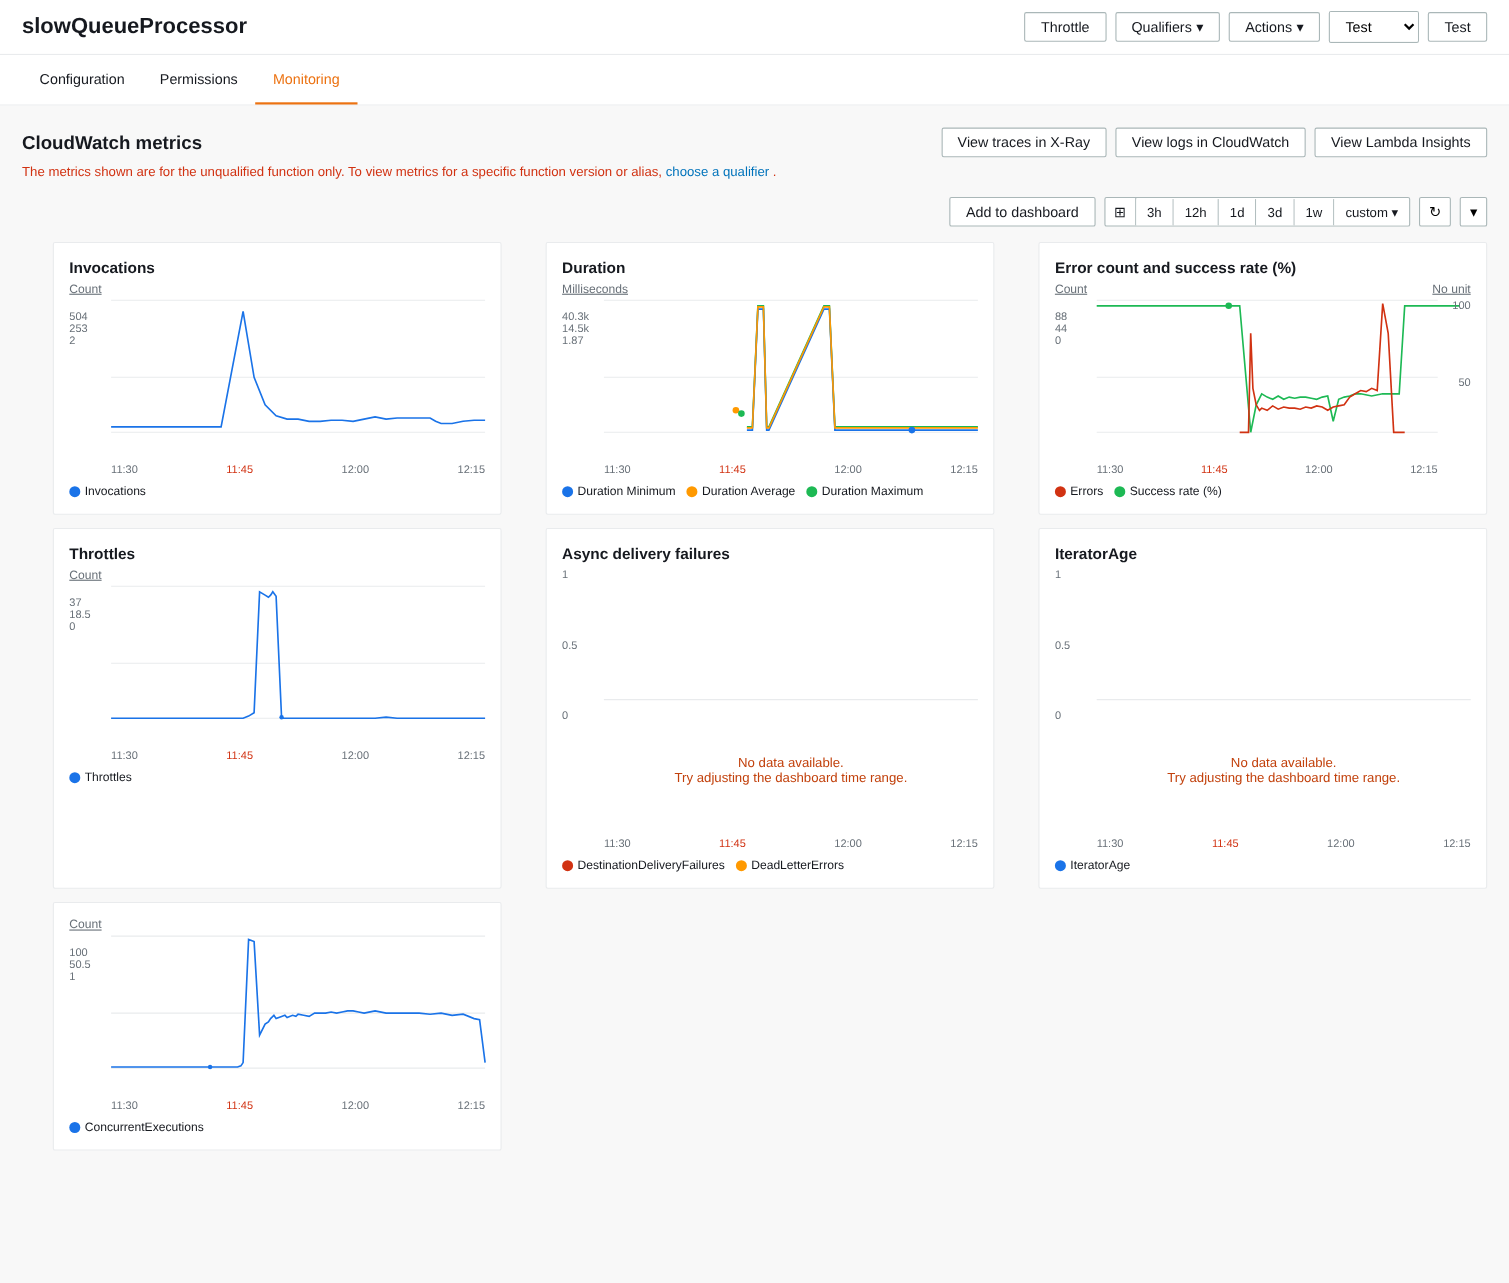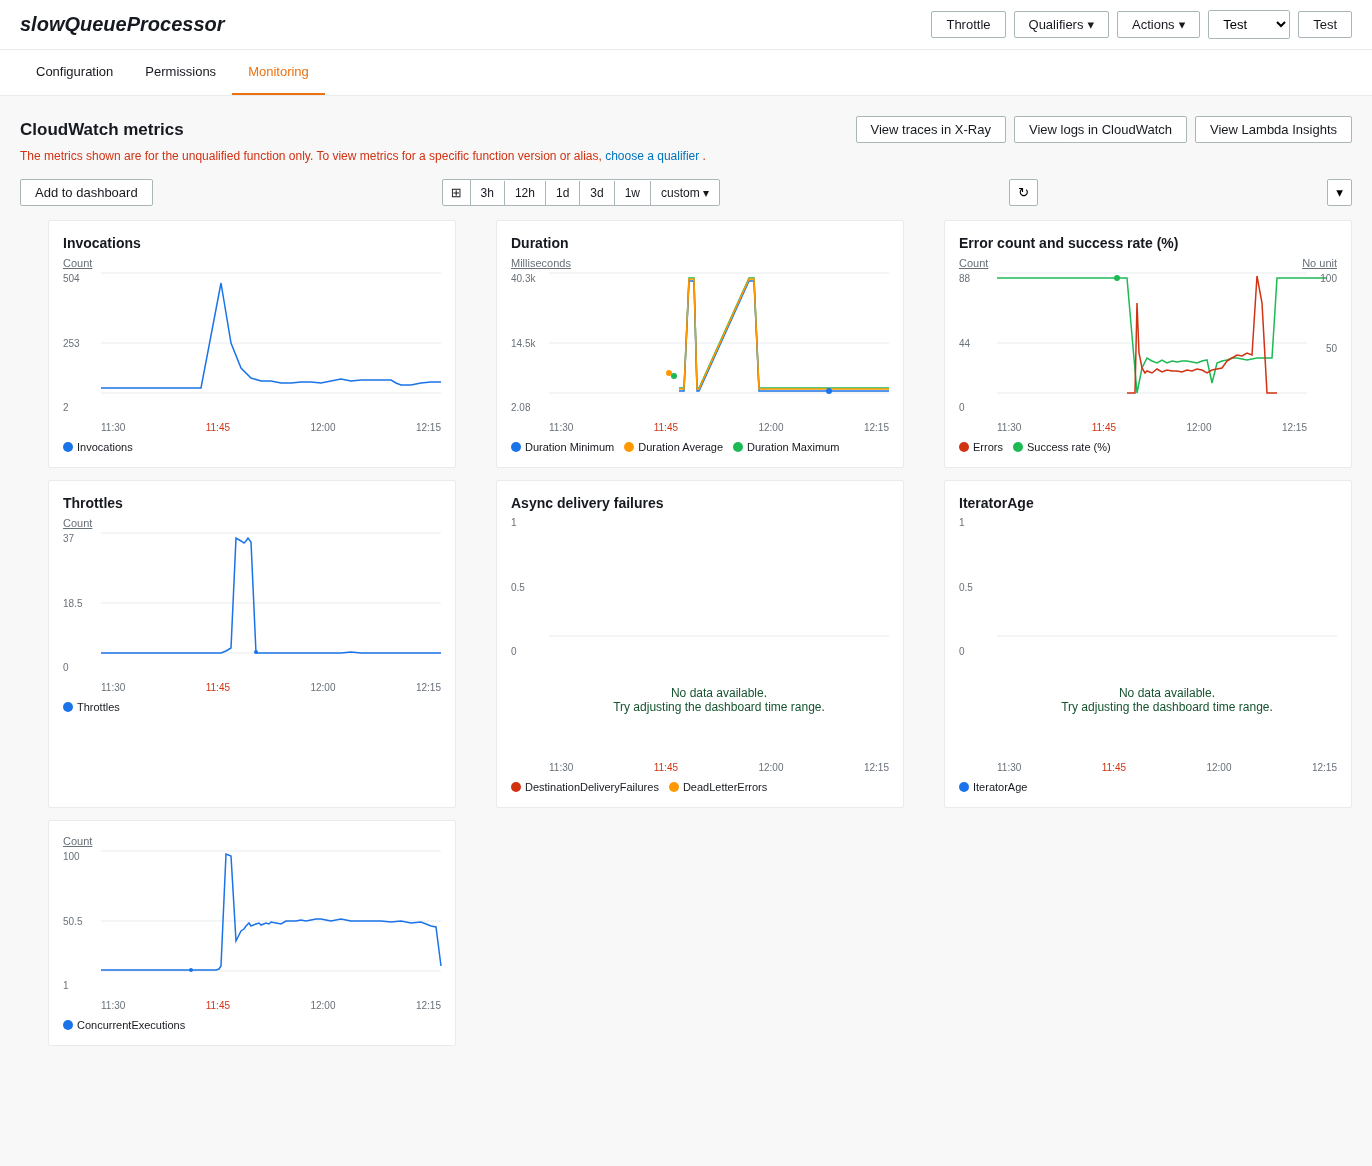--- a/index.html
+++ b/index.html
@@ -6,21 +6,21 @@
     body { font-family: 'Amazon Ember', Arial, sans-serif; font-size: 13px; background: #f8f8f8; color: #16191f; }
     
     .top-bar {
       background: #fff;
       border-bottom: 1px solid #e9ebed;
       padding: 10px 20px;
       display: flex;
       align-items: center;
       justify-content: space-between;
     }
-    .app-title { font-size: 20px; font-weight: 600; color: #16191f; font-style: italic; }
+    .app-title { font-size: 20px; font-weight: 600; color: #16191f; }
     .top-actions { display: flex; gap: 8px; align-items: center; }
     .btn {
       padding: 5px 14px;
       border: 1px solid #aab7b8;
       background: #fff;
       border-radius: 2px;
       cursor: pointer;
       font-size: 13px;
       color: #16191f;
       display: flex;
@@ -62,21 +62,21 @@
       margin-bottom: 6px;
     }
     .cloudwatch-title { font-size: 17px; font-weight: 700; }
     .cloudwatch-actions { display: flex; gap: 8px; }
     .metric-info { font-size: 12px; color: #d13212; margin-bottom: 16px; }
     .metric-info a { color: #0073bb; text-decoration: none; }
     
     .dashboard-toolbar {
       display: flex;
       align-items: center;
-      justify-content: space-between;
+      justify-content: flex-end;
       gap: 8px;
       margin-bottom: 14px;
     }
     .time-btn {
       padding: 5px 10px;
       background: #fff;
       border: none;
       border-right: 1px solid #aab7b8;
       cursor: pointer;
       font-size: 12px;
@@ -128,32 +128,32 @@
       border-radius: 50%;
       flex-shrink: 0;
     }
     .no-data {
       display: flex;
       flex-direction: column;
       align-items: center;
       justify-content: center;
       height: 120px;
       font-size: 12px;
-      color: #14532d;
+      color: #c2410c;
       text-align: center;
     }
     .y-axis-labels {
       position: absolute;
       left: 0;
-      top: 0;
+      top: 10px;
       bottom: 20px;
       width: 38px;
       display: flex;
       flex-direction: column;
-      justify-content: space-between;
+      justify-content: flex-start;
       font-size: 10px;
       color: #687078;
     }
     .x-axis-labels {
       position: absolute;
       bottom: 0;
       left: 38px;
       right: 0;
       display: flex;
       justify-content: space-between;
@@ -266,21 +266,21 @@
       </div>
     </div>
 
     <div class="metric-card">
       <div class="metric-card-title">Duration</div>
       <div class="metric-unit">Milliseconds</div>
       <div class="chart-area">
         <div class="y-axis-labels">
           <span>40.3k</span>
           <span>14.5k</span>
-          <span>2.08</span>
+          <span>1.87</span>
         </div>
         <svg width="100%" height="140" style="margin-left:38px;width:calc(100% - 38px);">
           <line x1="0" y1="0" x2="100%" y2="0" stroke="#e9ebed" stroke-width="1"></line>
           <line x1="0" y1="70" x2="100%" y2="70" stroke="#e9ebed" stroke-width="1"></line>
           <line x1="0" y1="120" x2="100%" y2="120" stroke="#e9ebed" stroke-width="1"></line>
 
           <circle cx="120" cy="100" r="3" fill="#ff9900"></circle>
           <circle cx="125" cy="103" r="3" fill="#1db954"></circle>
 
           <polyline points="130,115 135,115 140,5 145,5 148,115 150,115 200,5 205,5 210,115 215,115 340,115" fill="none" stroke="#1db954" stroke-width="1.5"></polyline>

